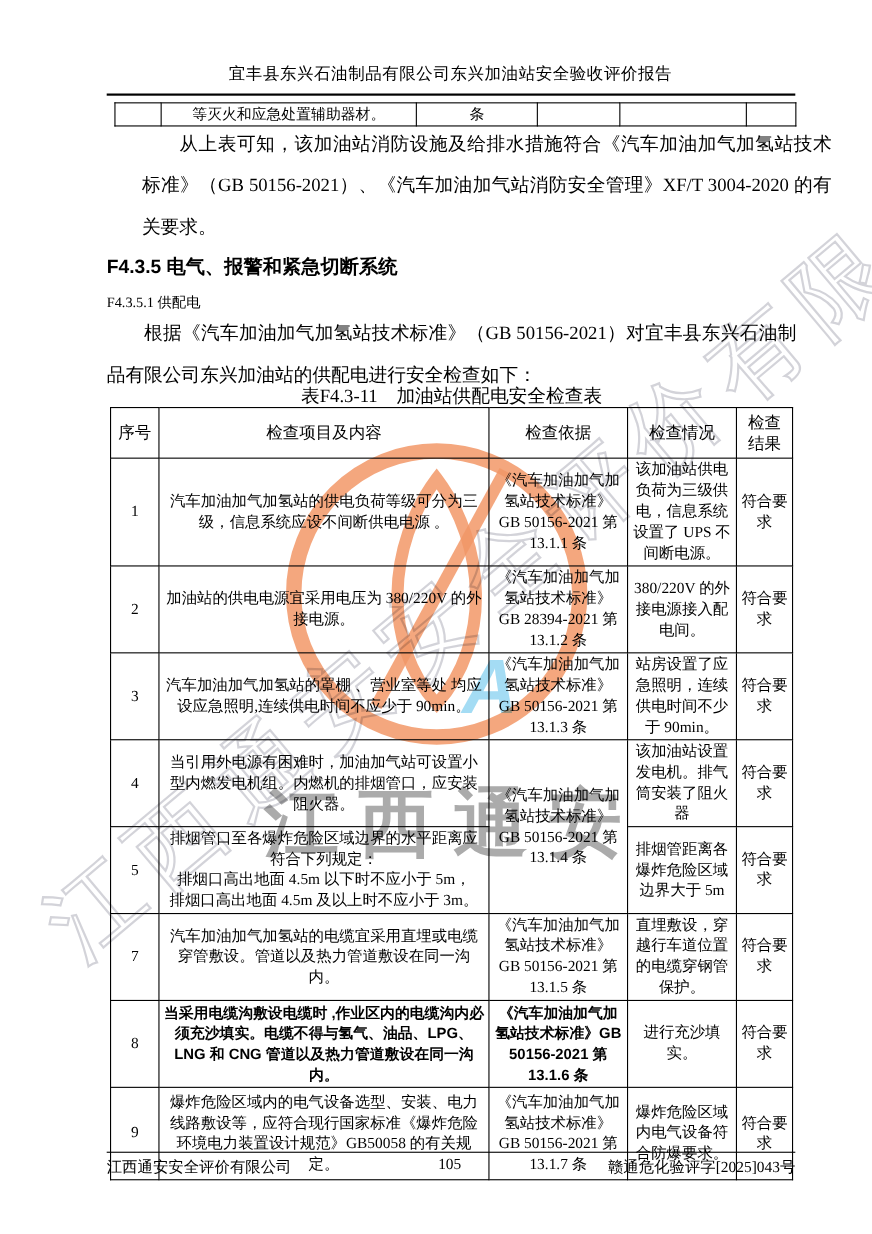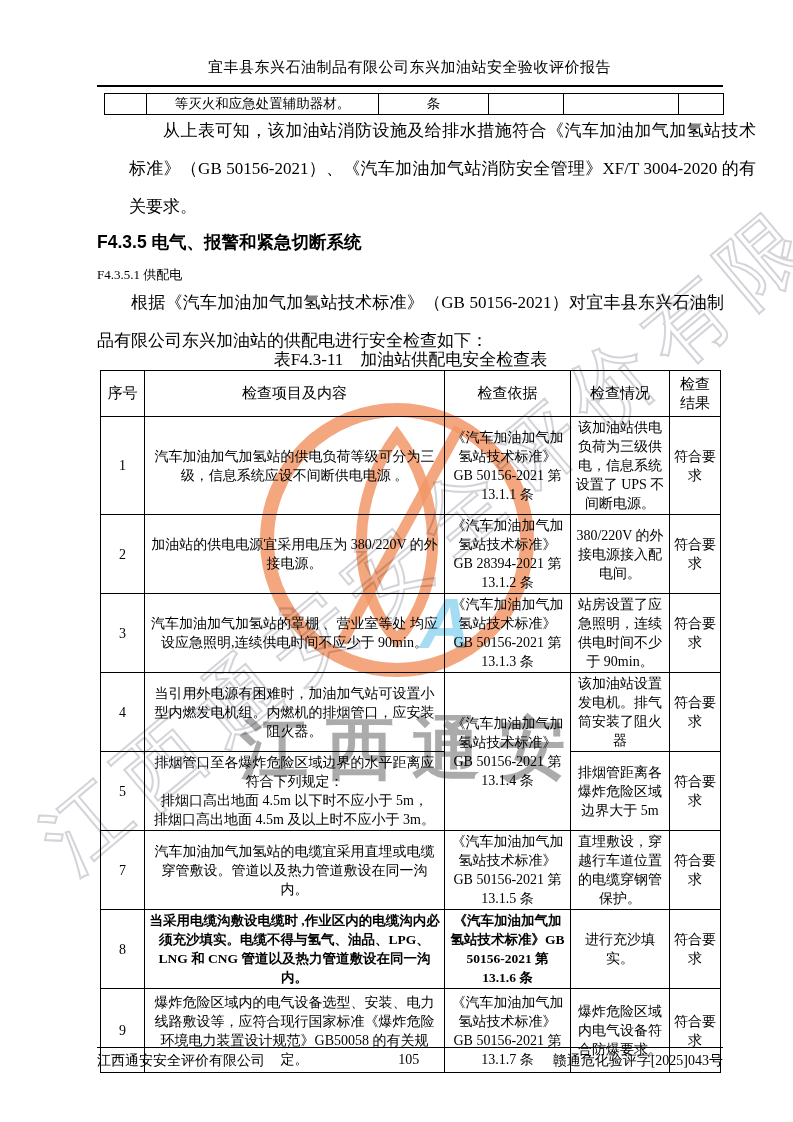--- a/index.html
+++ b/index.html
@@ -27,21 +27,21 @@
 
   
   table.main{top:370px;left:100px;border-collapse:collapse;table-layout:fixed;position:absolute;background:transparent;border-radius:31px;}
   table.main th,table.main td{border:1px solid #000;padding:1px 4px;overflow:hidden;}
   table.main th{font-size:15px;font-weight:normal;text-align:center;}
   table.main td{font-size:14px;text-align:center;line-height:19px;white-space:pre-line;}
   td.basis{font-size:13.5px;margin-top:32px;}
   tr.hrow{height:46px;}
   tr.r1{height:84px;} tr.r2{height:72px;} tr.r3{height:75px;} tr.r4{height:72px;}
   tr.r5{height:74px;} tr.r7{height:72px;} tr.r8{height:76px;} tr.r9{height:84px;}
-  .boldcell{font-weight:bold;font-family:Liberation Serif, serif;font-size:13.5px !important;}
+  .boldcell{font-weight:bold;font-family:Liberation Sans, sans-serif;font-size:13.5px !important;}
 
   
   .ftr-rule{top:1047px;left:97px;width:626px;border-top:1.5px solid #000;height:0;}
   .ftr{top:1052px;left:97px;width:626px;display:flex;justify-content:space-between;font-size:14px;}
   .ftr span{display:block;}
 
   
   .wm{pointer-events:none;}
   .wm-gray{
     top:810px;left:18px;transform:rotate(-40deg);transform-origin:0 0;

